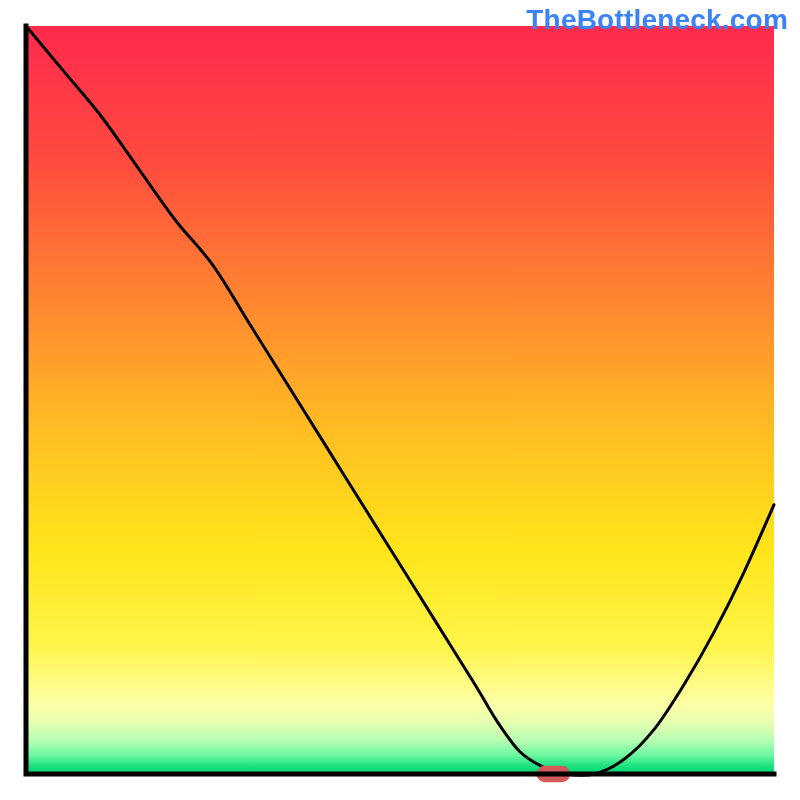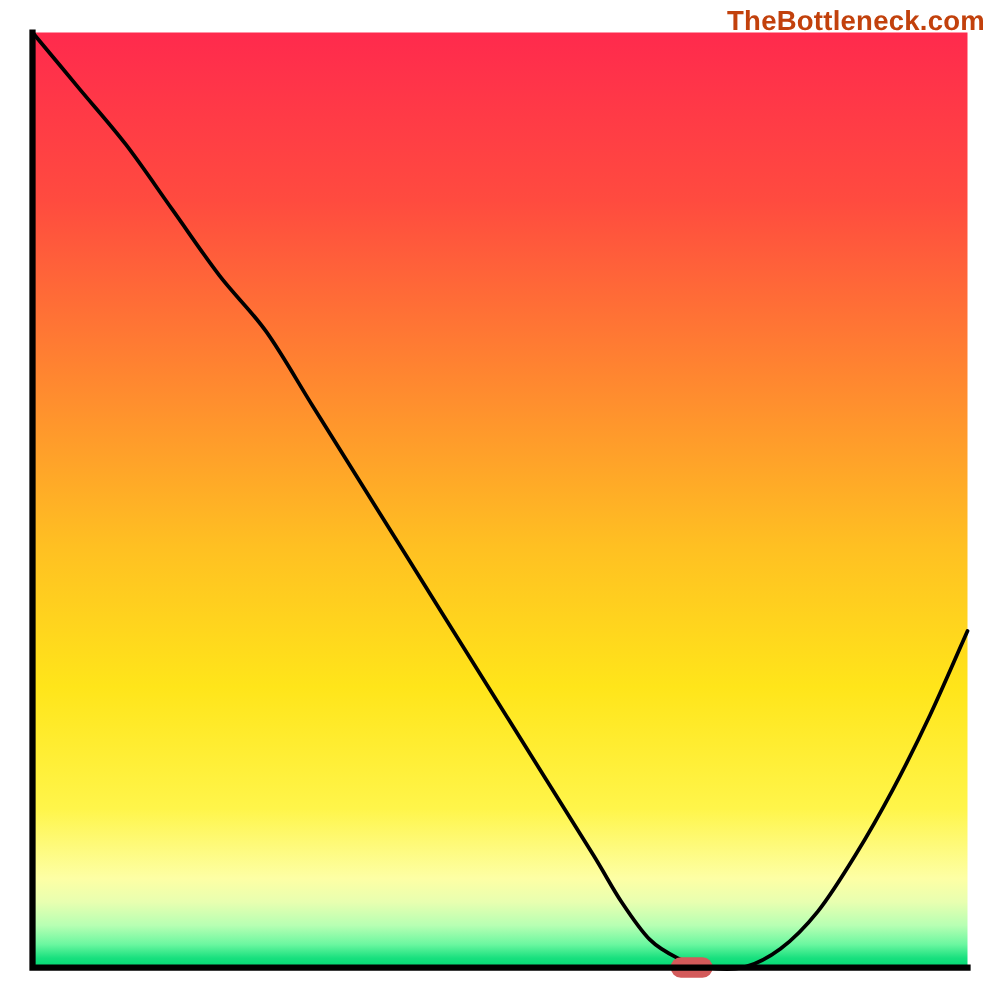--- a/index.html
+++ b/index.html
@@ -8,23 +8,23 @@
     width: 800px;
     height: 800px;
     overflow: hidden;
     background: #ffffff;
     font-family: Arial, Helvetica, sans-serif;
   }
   .watermark {
     position: absolute;
     top: 4px;
     right: 12px;
-    font-size: 22px;
+    font-size: 28px;
     font-weight: bold;
-    color: #c2410c;
+    color: #3b82f6;
     letter-spacing: 0.2px;
   }
   .plot-wrap {
     position: absolute;
     left: 0;
     top: 0;
     width: 800px;
     height: 800px;
   }
   svg { display: block; }

